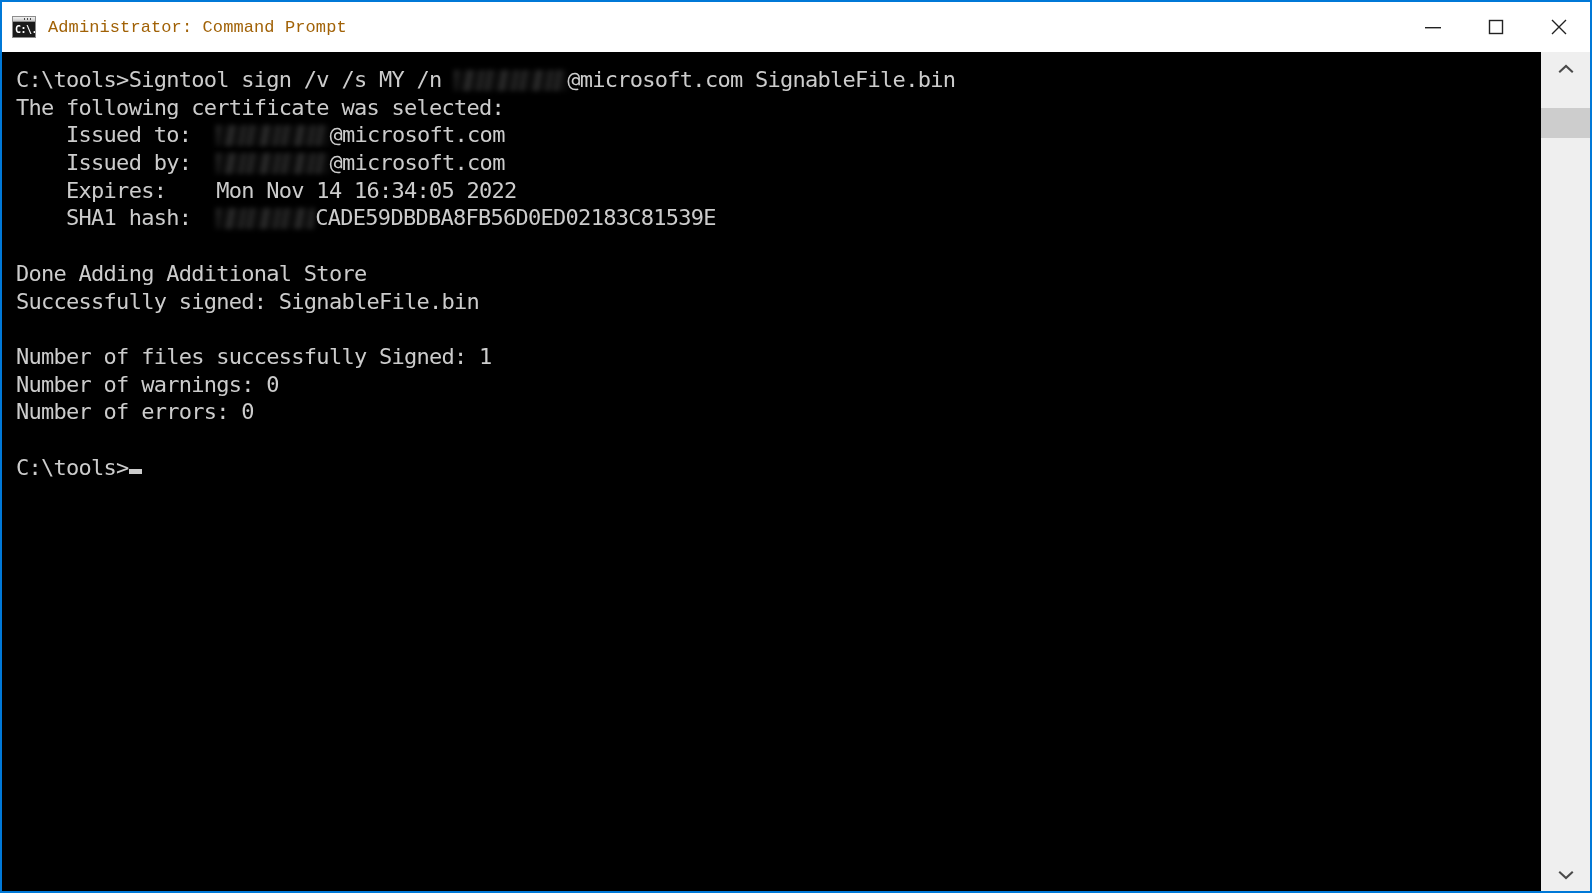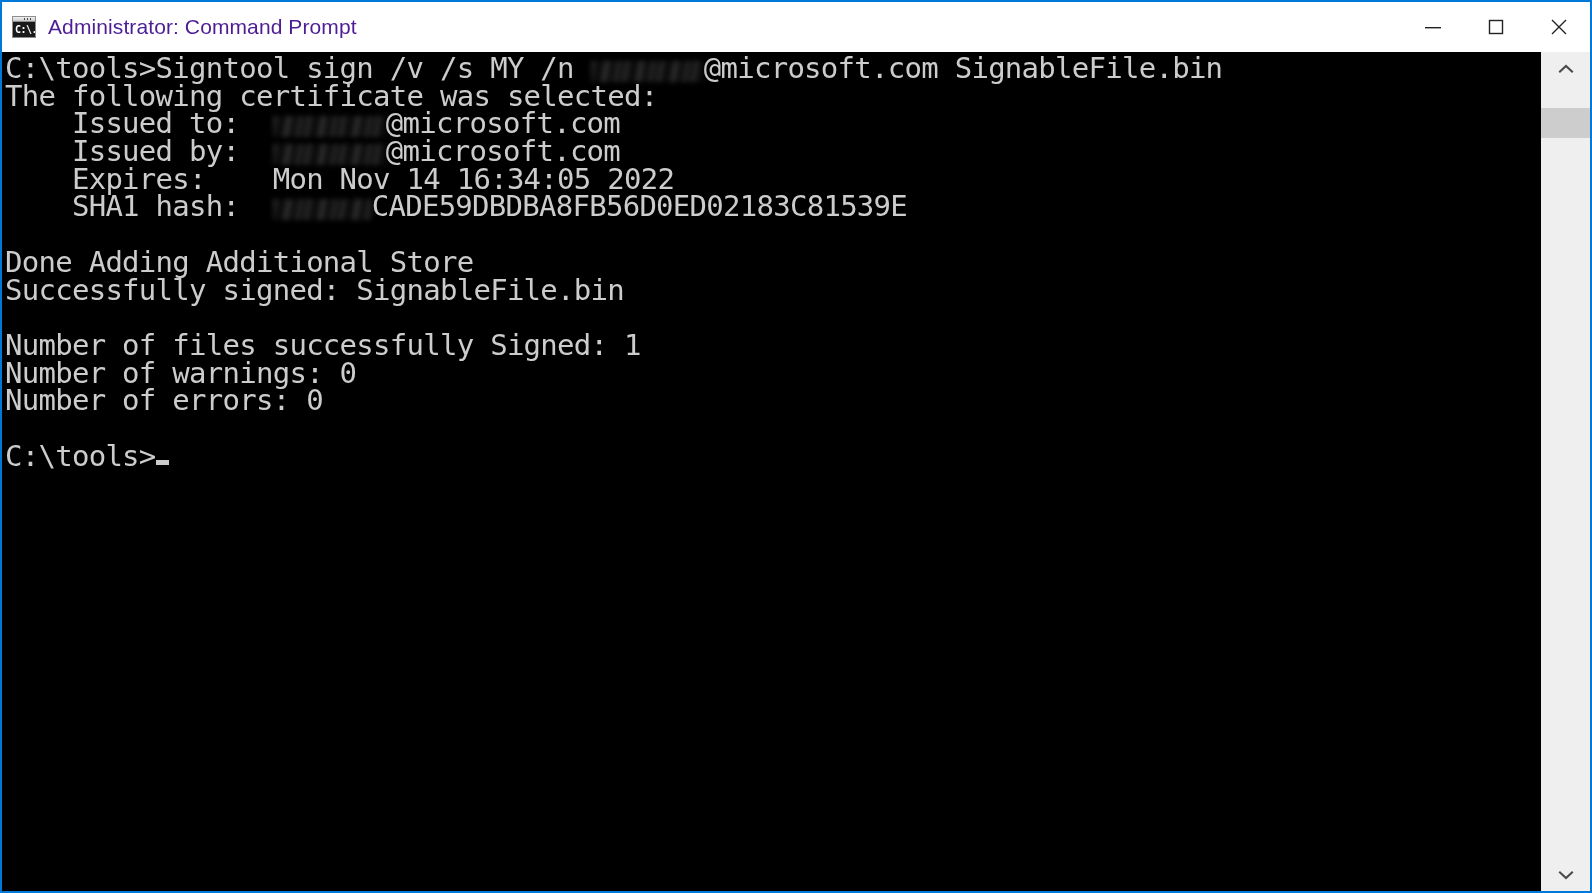--- a/index.html
+++ b/index.html
@@ -79,24 +79,25 @@
     bottom: 0;
     color: #ffffff;
     font-family: "DejaVu Sans Mono", monospace;
     font-size: 10px;
     line-height: 15px;
     font-weight: bold;
     letter-spacing: -0.5px;
     white-space: nowrap;
   }
   .title-text {
-    font-size: 21px;
-    color: #4c1d95;
+    font-size: 17px;
+    color: #a16207;
     white-space: nowrap;
     letter-spacing: 0.1px;
+    font-family: Liberation Mono, monospace;
   }
 
   
   .win-controls {
     position: absolute;
     right: 0;
     top: 0;
     height: 100%;
     display: flex;
   }
@@ -123,26 +124,27 @@
 
   .console {
     flex: 1;
     position: relative;
     background: #000000;
     overflow: hidden;
     padding-top: 3px;
   }
   .console-lines {
     font-family: "DejaVu Sans Mono", monospace;
-    font-size: 29px;
+    font-size: 22px;
     line-height: 27.7px;
     color: #cccccc;
     white-space: pre;
     letter-spacing: -0.73px;
-    padding-left: 3px;
+    padding-left: 14px;
+    margin-top: 11px;
   }
   .line {
     height: 27.7px;
     white-space: pre;
     position: relative;
   }
   .redact {
     display: inline-block;
     vertical-align: baseline;
     background:

